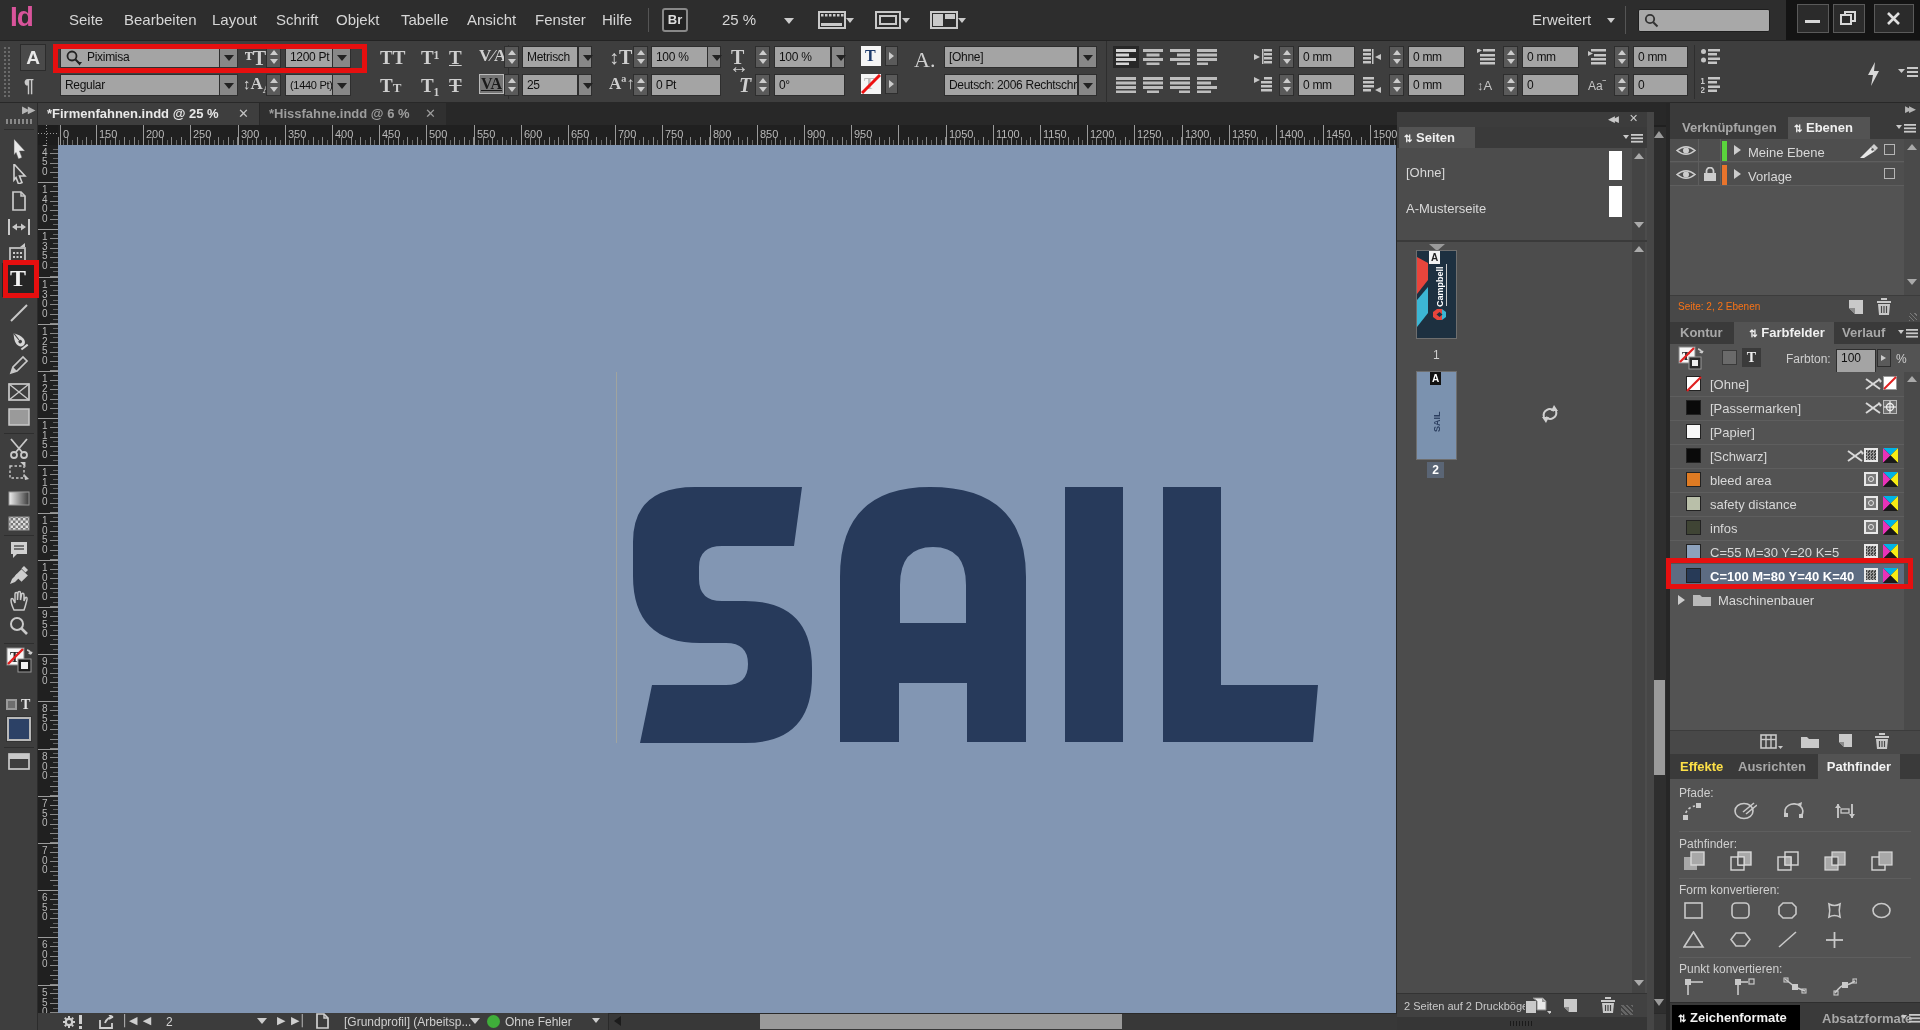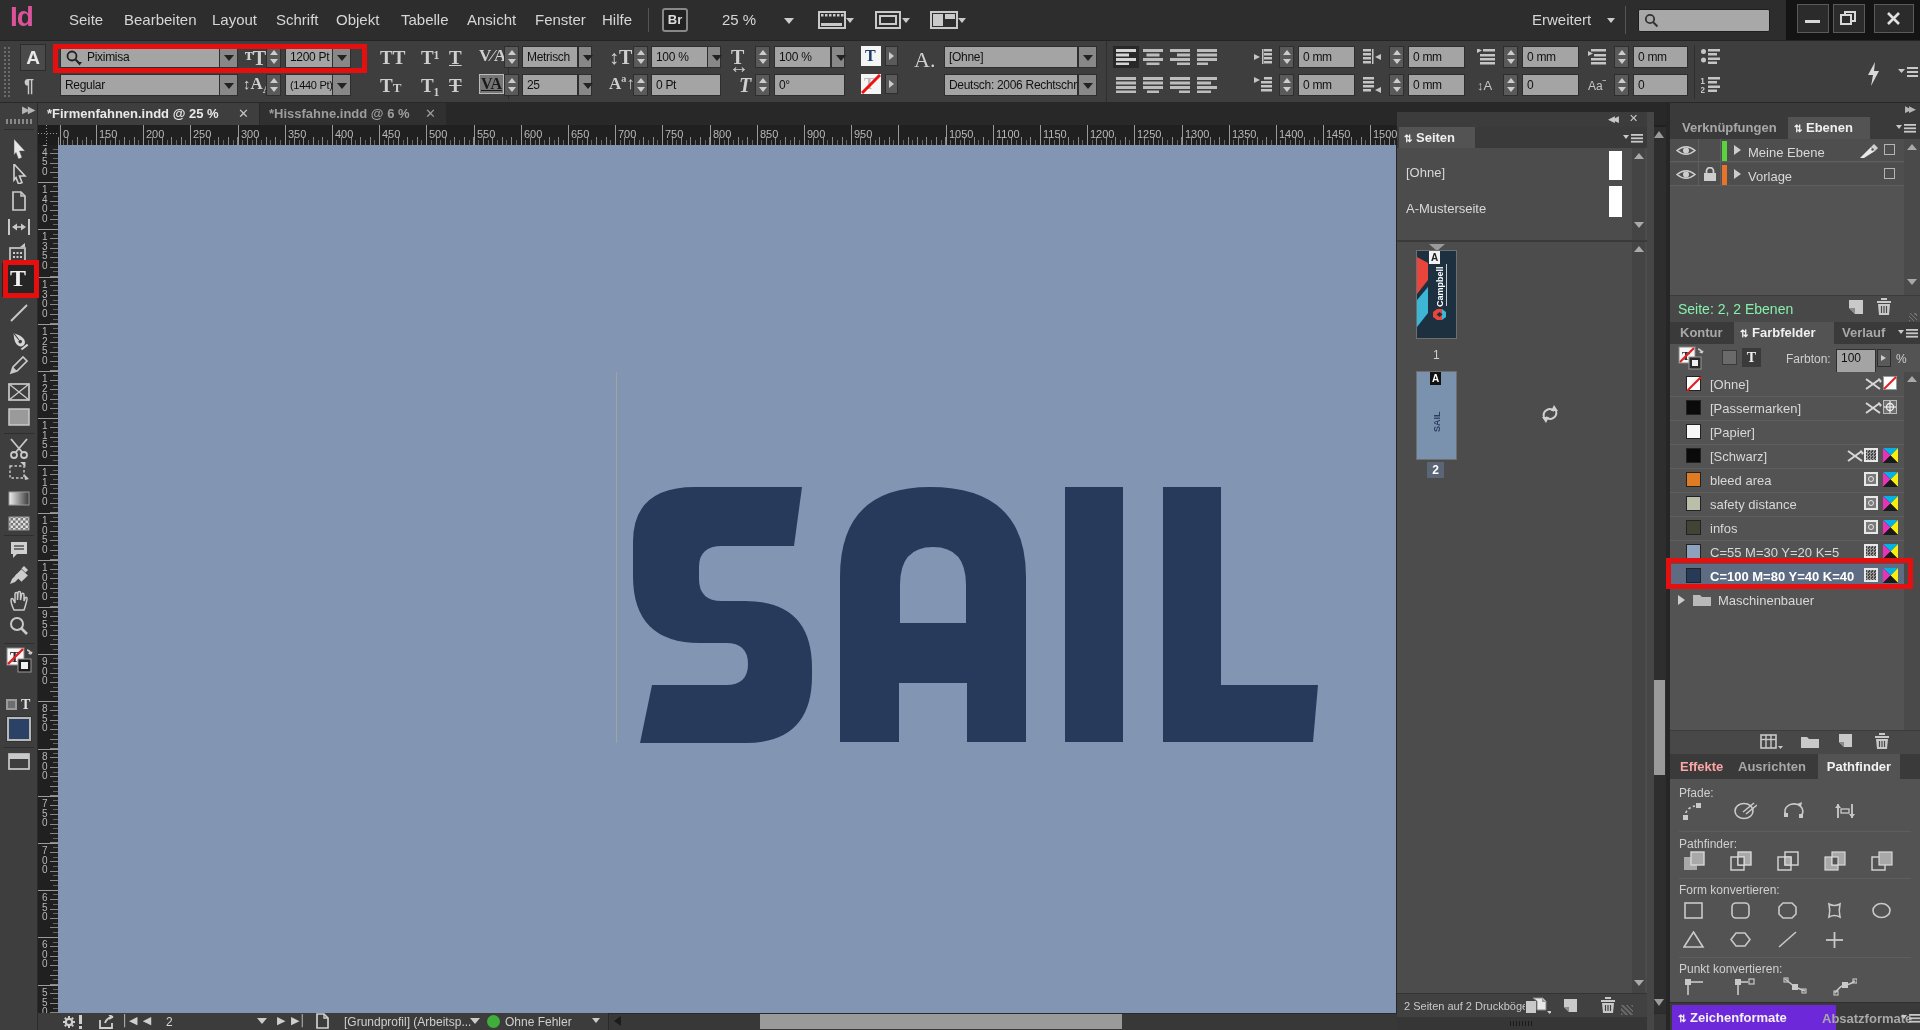--- a/index.html
+++ b/index.html
@@ -790,42 +790,42 @@
         <path d="M2 16 L13 5 L17 9 L6 16 Z" fill="#e8e8e8"></path>
         <path d="M13 5 L16 2 L20 6 L17 9 Z" fill="#cfcfcf"></path>
         <circle cx="14.5" cy="7.5" r="1.2" fill="#555"></circle>
       </svg>
     <div class="abs" style="left:214px;top:41px;width:11px;height:11px;border:1.5px solid #b5b5b5;"></div>
     <div class="abs" style="left:214px;top:65px;width:11px;height:11px;border:1.5px solid #b5b5b5;"></div>
     <div class="abs" style="left:234px;top:36px;width:16px;height:156px;background:#4a4a4a;"></div>
     <div class="abs" style="left:237px;top:41px;border-left:5px solid transparent;border-right:5px solid transparent;border-bottom:6px solid #aaa;"></div>
     <div class="abs" style="left:237px;top:176px;border-left:5px solid transparent;border-right:5px solid transparent;border-top:6px solid #aaa;"></div>
     <div class="abs" style="left:0;top:192px;width:250px;height:27px;background:#484848;border-top:1px solid #3c3c3c;"></div>
-    <div class="abs" style="left:8px;top:198px;color:#86efac;font-size:14px;text-align:right;">Seite: 2, 2 Ebenen</div>
+    <div class="abs" style="left:8px;top:198px;color:#f97316;font-size:10px;text-align:right;">Seite: 2, 2 Ebenen</div>
     <svg class="abs" style="left:178px;top:196px;" width="16" height="16">
         <path d="M1 1 L15 1 L15 15 L7 15 L1 9 Z" fill="#c9c9c9"></path>
         <path d="M1 9 L7 9 L7 15 Z" fill="#8a8a8a"></path>
       </svg>
     <svg class="abs" style="left:206px;top:194px;" width="16" height="18">
         <g fill="#c9c9c9">
           <rect x="1" y="4" width="14" height="2"></rect>
           <rect x="5" y="1" width="6" height="2"></rect>
           <path d="M2 7 L14 7 L13 18 L3 18 Z"></path>
         </g>
         <g stroke="#484848" stroke-width="1.2">
           <line x1="5.5" y1="9" x2="5.5" y2="16"></line>
           <line x1="8" y1="9" x2="8" y2="16"></line>
           <line x1="10.5" y1="9" x2="10.5" y2="16"></line>
         </g>
       </svg>
     <div class="abs" style="left:239px;top:210px;width:8px;height:8px;background:repeating-linear-gradient(45deg,#777 0 1px,transparent 1px 3px);"></div>
 
     <div class="abs" style="left:0;top:219px;width:250px;height:22px;background:#3a3a3a;"></div>
     <div class="abs" style="left:10px;top:222px;color:#a8a8a8;font-size:13px;font-weight:bold;">Kontur</div>
-    <div class="abs" style="left:64px;top:219px;width:100px;height:22px;background:#535353;color:#f0f0f0;font-weight:bold;font-size:13px;line-height:22px;"><span style="margin-left:6px;font-size:10px;">⇅</span> Farbfelder</div>
+    <div class="abs" style="left:64px;top:219px;width:100px;height:22px;background:#535353;color:#f0f0f0;font-weight:bold;font-size:13px;line-height:22px;text-align:center;"><span style="margin-left:6px;font-size:10px;">⇅</span> Farbfelder</div>
     <div class="abs" style="left:172px;top:222px;color:#a8a8a8;font-size:13px;font-weight:bold;">Verlauf</div>
     <svg class="abs" style="left:228px;top:226px;" width="20" height="10">
         <path d="M0 1 l6 0 -3 4 z" fill="#c9c9c9"></path>
         <g fill="#c9c9c9">
           <rect x="8" y="0" width="12" height="1.8"></rect>
           <rect x="8" y="3.4" width="12" height="1.8"></rect>
           <rect x="8" y="6.8" width="12" height="1.8"></rect>
         </g>
       </svg>
     <div class="abs" style="left:0;top:241px;width:250px;height:28px;background:#535353;"></div>
@@ -988,21 +988,21 @@
           <path d="M2 7 L14 7 L13 17 L3 17 Z"></path>
         </g>
         <g stroke="#484848" stroke-width="1.2">
           <line x1="5.5" y1="9" x2="5.5" y2="15"></line>
           <line x1="8" y1="9" x2="8" y2="15"></line>
           <line x1="10.5" y1="9" x2="10.5" y2="15"></line>
         </g>
       </svg>
 
     <div class="abs" style="left:0;top:651px;width:250px;height:25px;background:#3a3a3a;"></div>
-    <div class="abs" style="left:10px;top:656px;color:#fca5a5;font-size:13px;font-weight:bold;">Effekte</div>
+    <div class="abs" style="left:10px;top:656px;color:#fde047;font-size:13px;font-weight:bold;">Effekte</div>
     <div class="abs" style="left:68px;top:656px;color:#a8a8a8;font-size:13px;font-weight:bold;">Ausrichten</div>
     <div class="abs" style="left:148px;top:651px;width:82px;height:25px;background:#535353;color:#f2f2f2;font-weight:bold;font-size:13px;line-height:25px;text-align:center;">Pathfinder</div>
     <div class="abs" style="left:0;top:676px;width:250px;height:223px;background:#535353;"></div>
     <div class="abs" style="left:9px;top:683px;color:#cfcfcf;font-size:12px;">Pfade:</div>
     <svg class="abs" style="left:13px;top:699px;" width="22" height="18">
         <path d="M2 16 Q2 6 12 4" fill="none" stroke="#c9c9c9" stroke-width="1.6" stroke-dasharray="2.5 2.5"></path>
         <rect x="0" y="13" width="5" height="5" fill="#c9c9c9"></rect>
         <rect x="13" y="1" width="5" height="5" fill="#c9c9c9"></rect>
       </svg>
     <svg class="abs" style="left:63px;top:699px;" width="24" height="18">
@@ -1097,21 +1097,21 @@
         <rect x="19" y="12" width="4" height="4" fill="none" stroke="#c9c9c9" stroke-width="1.1"></rect>
       </svg>
     <svg class="abs" style="left:163px;top:874px;" width="24" height="20">
         <path d="M2 16 Q8 8 12 8 Q16 8 22 4" fill="none" stroke="#c9c9c9" stroke-width="1.6"></path>
         <rect x="9" y="5" width="6" height="6" fill="#c9c9c9"></rect>
         <rect x="1" y="14" width="4" height="4" fill="none" stroke="#c9c9c9" stroke-width="1.1"></rect>
         <rect x="20" y="2" width="4" height="4" fill="none" stroke="#c9c9c9" stroke-width="1.1"></rect>
       </svg>
 
     <div class="abs" style="left:0;top:899px;width:250px;height:28px;background:#3a3a3a;border-top:1px solid #2e2e2e;"></div>
-    <div class="abs" style="left:2px;top:902px;width:164px;height:25px;background:#6d28d9;color:#f2f2f2;font-weight:bold;font-size:13px;line-height:25px;"><span style="margin-left:6px;font-size:10px;">⇅</span> Zeichenformate</div>
+    <div class="abs" style="left:2px;top:902px;width:128px;height:25px;background:#000000;color:#f2f2f2;font-weight:bold;font-size:13px;line-height:25px;"><span style="margin-left:6px;font-size:10px;">⇅</span> Zeichenformate</div>
     <div class="abs" style="left:152px;top:908px;color:#a8a8a8;font-size:13px;font-weight:bold;white-space:nowrap;">Absatzformate</div>
     <svg class="abs" style="left:231px;top:911px;" width="20" height="10">
         <path d="M0 1 l6 0 -3 4 z" fill="#c9c9c9"></path>
         <g fill="#c9c9c9">
           <rect x="8" y="0" width="12" height="1.8"></rect>
           <rect x="8" y="3.4" width="12" height="1.8"></rect>
           <rect x="8" y="6.8" width="12" height="1.8"></rect>
         </g>
       </svg>
   </div>

